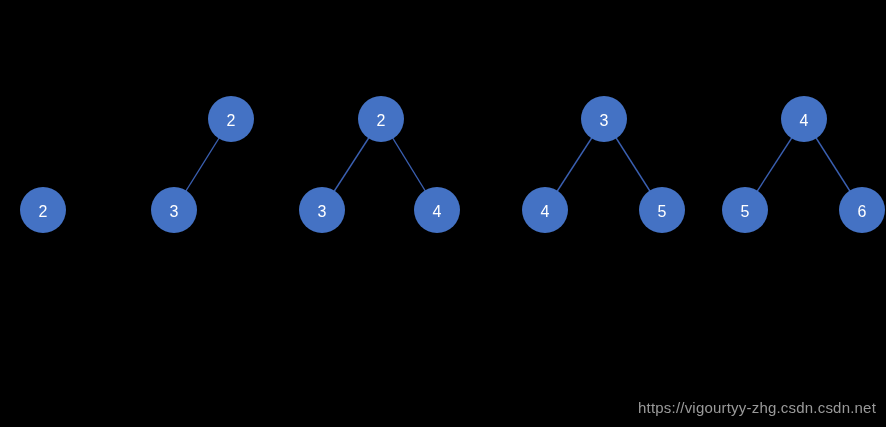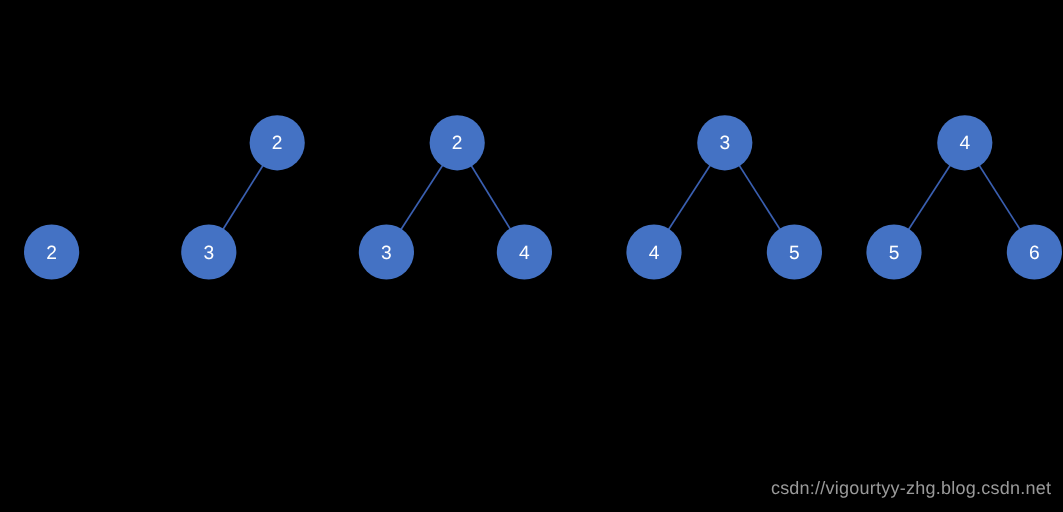--- a/index.html
+++ b/index.html
@@ -125,13 +125,13 @@
           <text x="745" y="211" class="node-label">5</text>
         </g>
         <g>
           <circle cx="862" cy="210" r="23" class="node-circle"></circle>
           <text x="862" y="211" class="node-label">6</text>
         </g>
       </g>
     </g>
 </svg>
 
-<div id="watermark">csdn://vigourtyy-zhg.blog.csdn.net</div>
+<div id="watermark">https://vigourtyy-zhg.csdn.csdn.net</div>
 
 </body></html>

